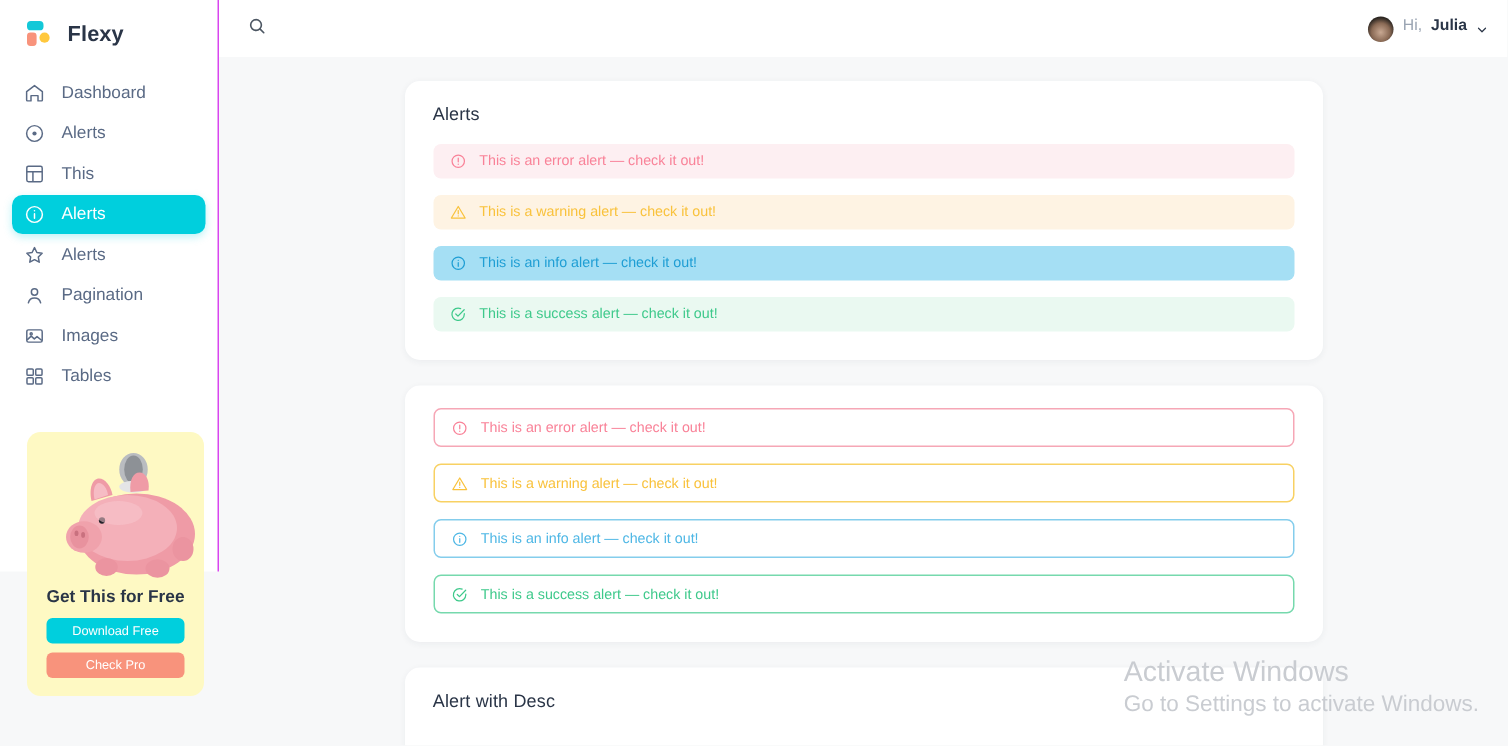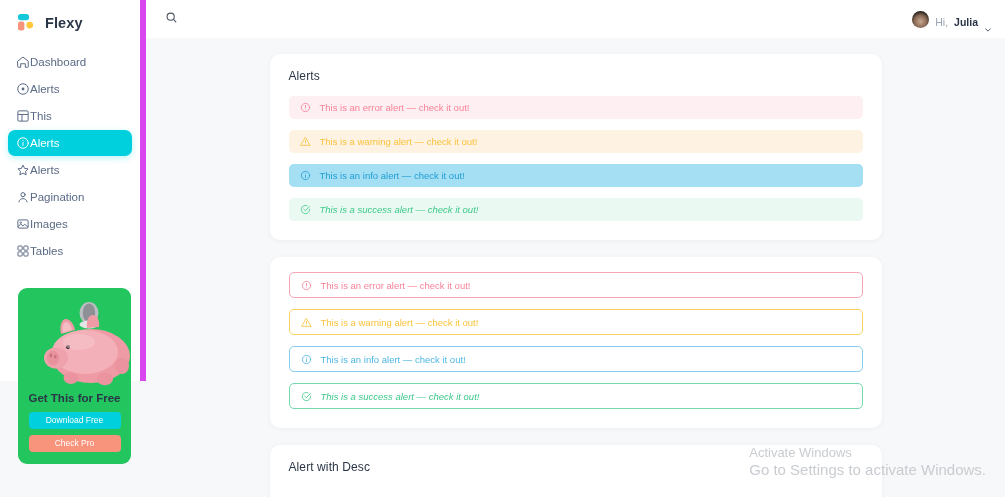--- a/index.html
+++ b/index.html
@@ -9,45 +9,45 @@
     background: #f7f8f9;
     font-family: "Liberation Sans", sans-serif;
     -webkit-font-smoothing: antialiased;
   }
   .app { display: flex; width: 1005px; height: 497px; position: relative; }
 
   
   .sidebar {
     width: 146px; height: 381px; flex: 0 0 146px;
     background: #ffffff;
-    border-right: 6px solid #d946ef;
+    border-right: 1px solid #d946ef;
     display: flex; flex-direction: column;
     position: relative; z-index: 5;
   }
   .brand { display: flex; align-items: center; gap: 8px; padding: 12px 0 10px 16px; }
   .brand-mark { width: 21px; height: 21px; position: relative; flex: 0 0 21px; }
   .brand-name { font-size: 14.5px; font-weight: bold; color: #2a3547; letter-spacing: .1px; }
 
   .nav { padding: 6px 8px 0 8px; display: flex; flex-direction: column; gap: 1px; }
   .nav-item {
-    display: flex; align-items: center; 
+    display: flex; align-items: center; gap: 11px;
     height: 26px; padding: 0 8px;
     border-radius: 7px; cursor: pointer;
     color: #5a6a85; font-size: 11.5px;
     text-decoration: none;
   }
   .nav-item .ico { width: 14px; height: 14px; display: block; flex: 0 0 14px; }
   .nav-item .ico svg { display: block; width: 14px; height: 14px; }
   .nav-item.active { background: #00cfdd; color: #ffffff; box-shadow: 0 2px 6px rgba(0,207,221,.28); }
   .nav-item.active .ico svg { stroke: #ffffff; }
 
   
   .promo {
     margin: 24px 9px 0 18px;
-    background: #22c55e;
+    background: #fef9c3;
     border-radius: 9px;
     padding: 10px 9px 12px 9px;
     text-align: center;
   }
   .piggy-wrap { height: 92px; position: relative; }
   .promo-title { font-size: 11.5px; font-weight: bold; color: #2a3547; margin: 2px 0 8px 0; }
   .promo-btn {
     display: block; width: 92px; margin: 0 auto 6px auto;
     height: 17px; line-height: 17px;
     border-radius: 4px; border: 0;
@@ -59,21 +59,21 @@
 
   
   .main { flex: 1 1 auto; height: 497px; display: flex; flex-direction: column; position: relative; min-width: 0; }
   .topbar {
     height: 38px; flex: 0 0 38px;
     background: #ffffff;
     display: flex; align-items: center; justify-content: space-between;
     padding: 0 13px 0 16px;
   }
   .search-btn { width: 18px; height: 18px; display: flex; align-items: center; justify-content: center; cursor: pointer; background: none; border: 0; padding: 0; }
-  .user-box { display: flex; align-items: flex-end; gap: 6px; cursor: pointer; }
+  .user-box { display: flex; align-items: flex-start; gap: 6px; cursor: pointer; }
   .avatar {
     width: 17px; height: 17px; border-radius: 50%;
     background: radial-gradient(circle at 50% 62%, #c8a892 0%, #8a6a55 45%, #2d2722 72%, #1b1713 100%);
     flex: 0 0 17px;
   }
   .greet { font-size: 10.5px; color: #9aa4b2; }
   .uname { font-size: 10.5px; color: #2a3547; font-weight: bold; }
   .chev { width: 8px; height: 8px; display: block; }
 
   
@@ -91,32 +91,32 @@
     padding: 15px 19px 19px 19px;
   }
   .card-title { font-size: 12px; color: #2a3547; margin-bottom: 13px; letter-spacing: .1px; }
 
   .alert {
     display: flex; align-items: center; gap: 9px;
     height: 23px; padding: 0 11px;
     border-radius: 5px; margin-bottom: 11px;
     font-size: 9.5px;
   }
-  .alert:last-child { margin-bottom: 0; font-style: italic; }
+  .alert:last-child { margin-bottom: 0; }
   .alert .ai { width: 11px; height: 11px; flex: 0 0 11px; display: block; }
   .alert .ai svg { display: block; width: 11px; height: 11px; }
 
   .alert.outline { background: #ffffff !important; border: 1px solid; height: 26px; }
 
   
   .watermark {
     position: absolute; right: 19px; bottom: 19px;
     text-align: left; color: #c9ccd1; user-select: none; z-index: 2;
   }
-  .wm1 { font-size: 13px; margin-bottom: 1px; }
+  .wm1 { font-size: 19px; margin-bottom: 1px; }
   .wm2 { font-size: 15px; }
 </style>
 </head>
 <body>
 
 <div class="app">
 
   <aside class="sidebar">
 
     <div class="brand">

